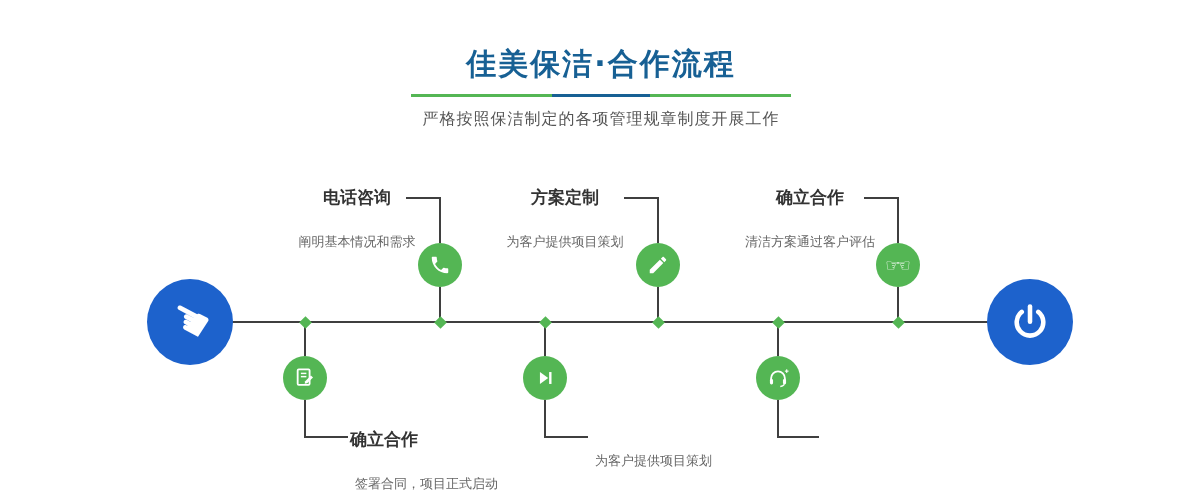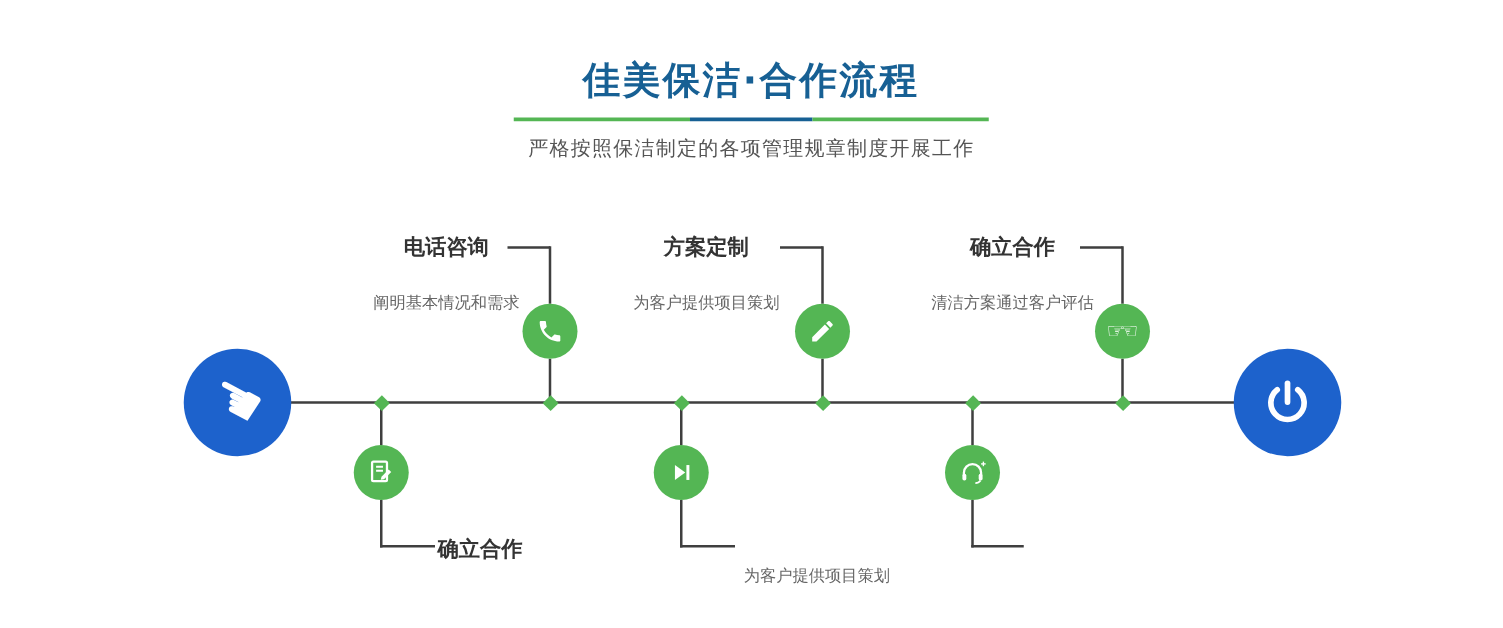--- a/index.html
+++ b/index.html
@@ -198,18 +198,19 @@
     <div class="step-title">方案定制</div>
     <div class="step-desc">为客户提供项目策划</div>
   </div>
   <div class="step step-top" style="left:715px;top:186px;width:190px">
     <div class="step-title">确立合作</div>
     <div class="step-desc">清洁方案通过客户评估</div>
   </div>
 
   <div class="step step-bottom" style="left:350px;top:428px">
     <div class="step-title">确立合作</div>
+    <div class="step-desc">签署合同，项目正式启动</div>
   </div>
   <div class="step step-bottom" style="left:590px;top:428px">
     <div class="step-desc">为客户提供项目策划</div>
   </div>
 
 </div>
 
 </body></html>

